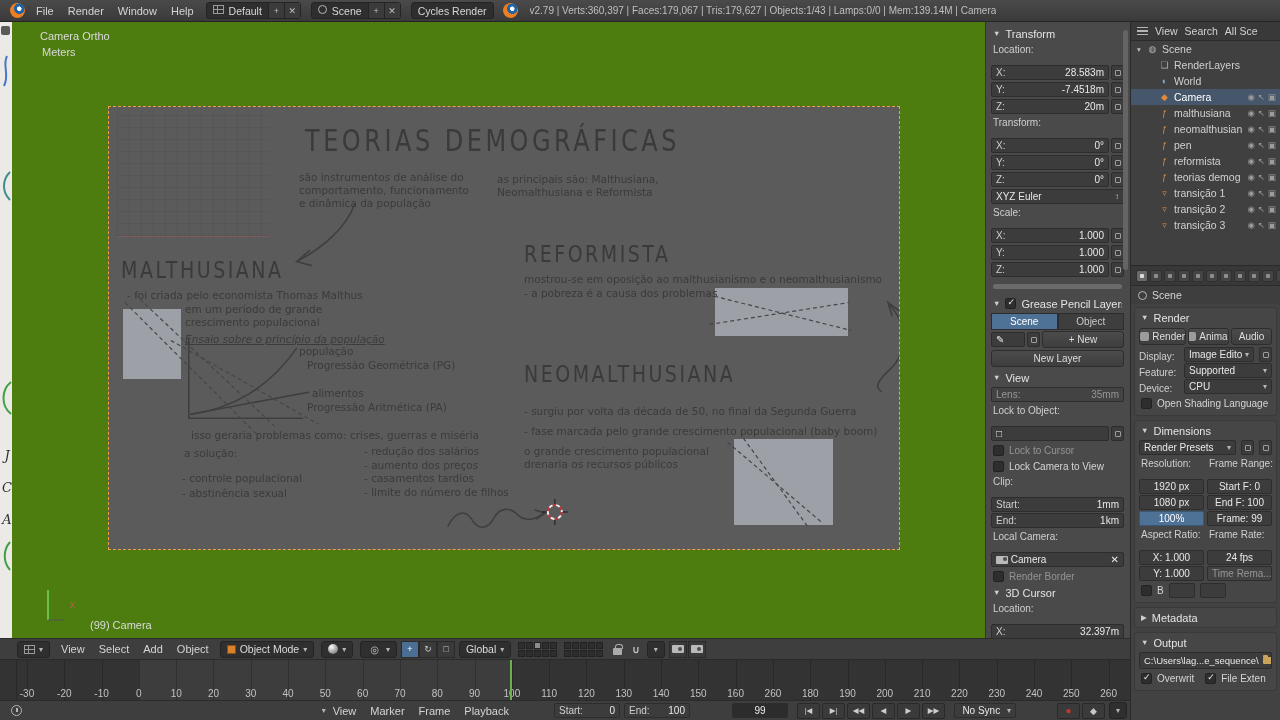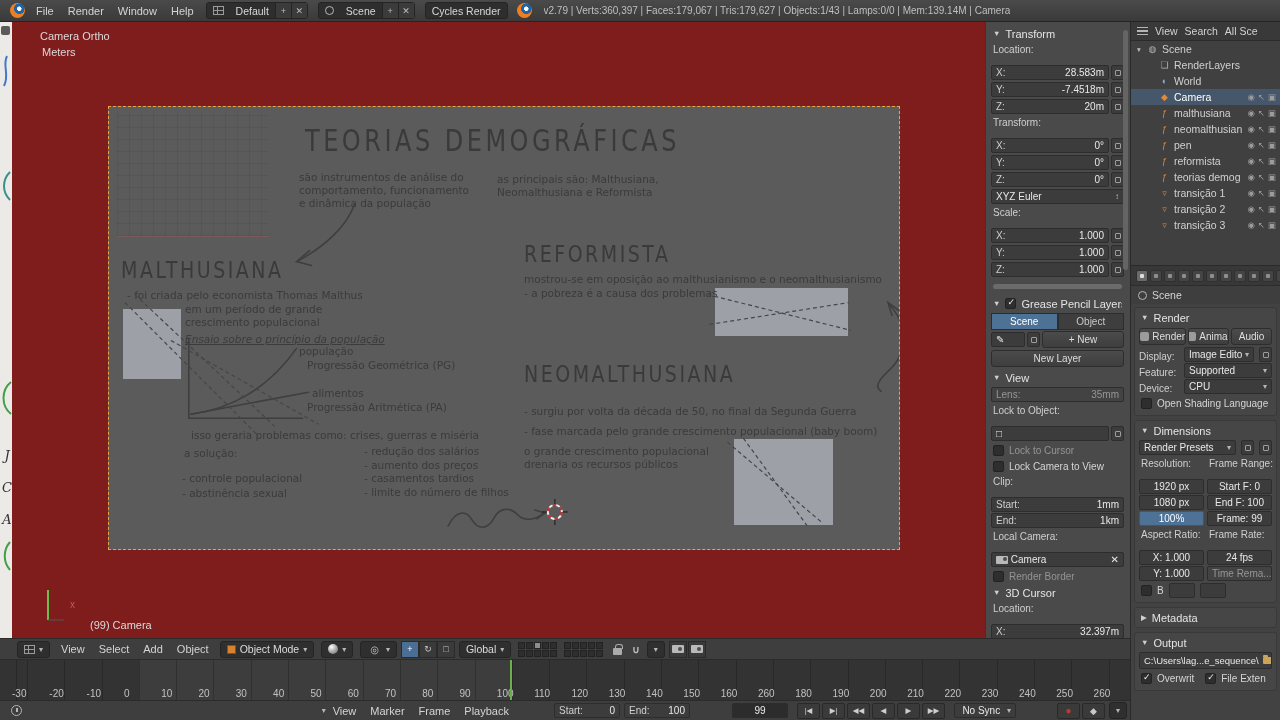--- a/index.html
+++ b/index.html
@@ -9,30 +9,30 @@
 
 #leftstrip{position:absolute;left:0;top:22px;width:12px;height:616px;background:#eceae6;overflow:hidden}
 #leftstrip .letter{position:absolute;left:1px;width:12px;text-align:center;font-family:"DejaVu Serif",serif;font-style:italic;font-size:13px;color:#2e2e35}
 #leftstrip .stripico{position:absolute;left:1px;top:4px;width:9px;height:9px;background:#5a5a5a;border-radius:2px}
 
 
 #infobar{position:absolute;left:0;top:0;width:1280px;height:22px;background:linear-gradient(#4a4a4a,#3a3a3a);border-bottom:1px solid #242424;display:flex;align-items:center;padding:0 6px;white-space:nowrap}
 .menu{padding:2px 7px;color:#d4d4d4;font-size:11px}
 .blogo{width:15px;height:15px;border-radius:50%;background:radial-gradient(circle at 62% 38%,#fff 0 2px,#1f65a6 2.5px 5px,#ed7f22 5.5px);margin:0 4px;flex:none}
 .hgrp{display:flex;align-items:center;background:#2e2e2e;border:1px solid #242424;border-radius:3px;height:17px;margin:0 5px}
-.hgrp .seg{padding:0 6px;display:flex;align-items:center;gap:12px;font-size:10.5px;color:#d8d8d8}
+.hgrp .seg{padding:0 6px;display:flex;gap:5px;font-size:10.5px;color:#d8d8d8}
 .sqbtn{width:16px;height:15px;display:flex;align-items:center;justify-content:center;background:#3b3b3b;border-left:1px solid #242424;color:#bdbdbd;font-size:9px}
 .gicon{width:11px;height:9px;border:1px solid #9a9a9a;position:relative;flex:none}
 .gicon::before{content:"";position:absolute;left:3px;top:0;bottom:0;width:1px;background:#9a9a9a}
 .gicon::after{content:"";position:absolute;left:0;right:0;top:3px;height:1px;background:#9a9a9a}
 .sceneico{width:9px;height:9px;border-radius:50%;border:1.5px solid #b8b8b8;flex:none}
 #stats{margin-left:8px;color:#bfbfbf;font-size:10px;overflow:hidden}
 
 
-#viewport{position:absolute;left:12px;top:22px;width:1118px;height:616px;background:#7f1d1d;overflow:hidden}
+#viewport{position:absolute;left:12px;top:22px;width:1118px;height:616px;background:#4d7c0f;overflow:hidden}
 .vptext{position:absolute;color:#dadada;font-size:11px}
 #camframe{position:absolute;left:96px;top:84px;width:792px;height:444px;background:#5b5b5c;border:1px dashed #f0a243}
 #gpgrid{position:absolute;left:8px;top:4px;width:152px;height:126px;background:repeating-linear-gradient(90deg,rgba(0,0,0,.06) 0 1px,transparent 1px 12px),repeating-linear-gradient(0deg,rgba(0,0,0,.06) 0 1px,transparent 1px 12px);border-bottom:1px solid rgba(190,90,90,.35)}
 .gp{position:absolute;color:#3b3b3b;font-size:10.5px;line-height:13px;white-space:pre-line;font-family:"DejaVu Sans",sans-serif}
 .gp-h{position:absolute;color:#3a3a3a;font-family:"DejaVu Sans",sans-serif;white-space:nowrap;transform:scaleY(1.25);transform-origin:left top}
 #gp-title{left:196px;top:16px;font-size:24px;letter-spacing:3.5px}
 .gp-h2{font-size:19px;letter-spacing:2.5px}
 .gp-em{font-style:italic;text-decoration:underline}
 .gimg{position:absolute;background:#9ea0a8}
 #strokes{position:absolute;inset:0;pointer-events:none}
@@ -118,21 +118,21 @@
 .lock{width:9px;height:7px;background:#ababab;border-radius:1px;position:relative;margin:4px 6px 0}
 .lock::before{content:"";position:absolute;left:1.5px;top:-4px;width:6px;height:4px;border:1.5px solid #ababab;border-bottom:none;border-radius:3px 3px 0 0}
 .camico{width:12px;height:8px;background:#b9b9b9;border-radius:1px;position:relative;flex:none}
 .camico::after{content:"";position:absolute;right:1.5px;top:1.5px;width:4px;height:4px;border-radius:50%;background:#4e4e4e}
 
 
 #timeline{position:absolute;left:0;top:660px;width:1130px;height:40px;background:#333;overflow:hidden}
 #tlrange{position:absolute;left:139px;top:0;width:373px;height:100%;background:#3d3d3d}
 #tlgrid{position:absolute;inset:0;background:repeating-linear-gradient(90deg,rgba(0,0,0,.22) 0 1px,transparent 1px 37.3px);background-position:27px 0}
 #ticks{position:absolute;left:12px;bottom:1px;width:1112px;display:flex;justify-content:space-between}
-#ticks .tick{width:30px;font-size:10px;color:#c2c2c2;flex:none}
+#ticks .tick{width:30px;text-align:center;font-size:10px;color:#c2c2c2;flex:none}
 #playhead{position:absolute;left:510px;top:0;bottom:0;width:2px;background:#6ab04c}
 
 
 #tlheader{position:absolute;left:0;top:700px;width:1130px;height:20px;background:#3e3e3e;border-top:1px solid #2b2b2b;display:flex;align-items:center;padding-left:8px;white-space:nowrap}
 .clock{width:11px;height:11px;border-radius:50%;border:1.5px solid #b5b5b5;position:relative;flex:none;margin:0 3px}
 .clock::after{content:"";position:absolute;left:4px;top:2px;width:1.5px;height:4px;background:#b5b5b5}
 .tlfld{width:66px;margin:0 2px}
 .pbtn{width:23px;height:16px;background:#3a3a3a;border:1px solid #292929;border-radius:2px;display:flex;align-items:center;justify-content:center;font-size:7.5px;color:#cecece;margin:0 1px}
 .rec{color:#c0392b;font-size:10px}
 .keyico{color:#c8c8c8;font-size:9px}

